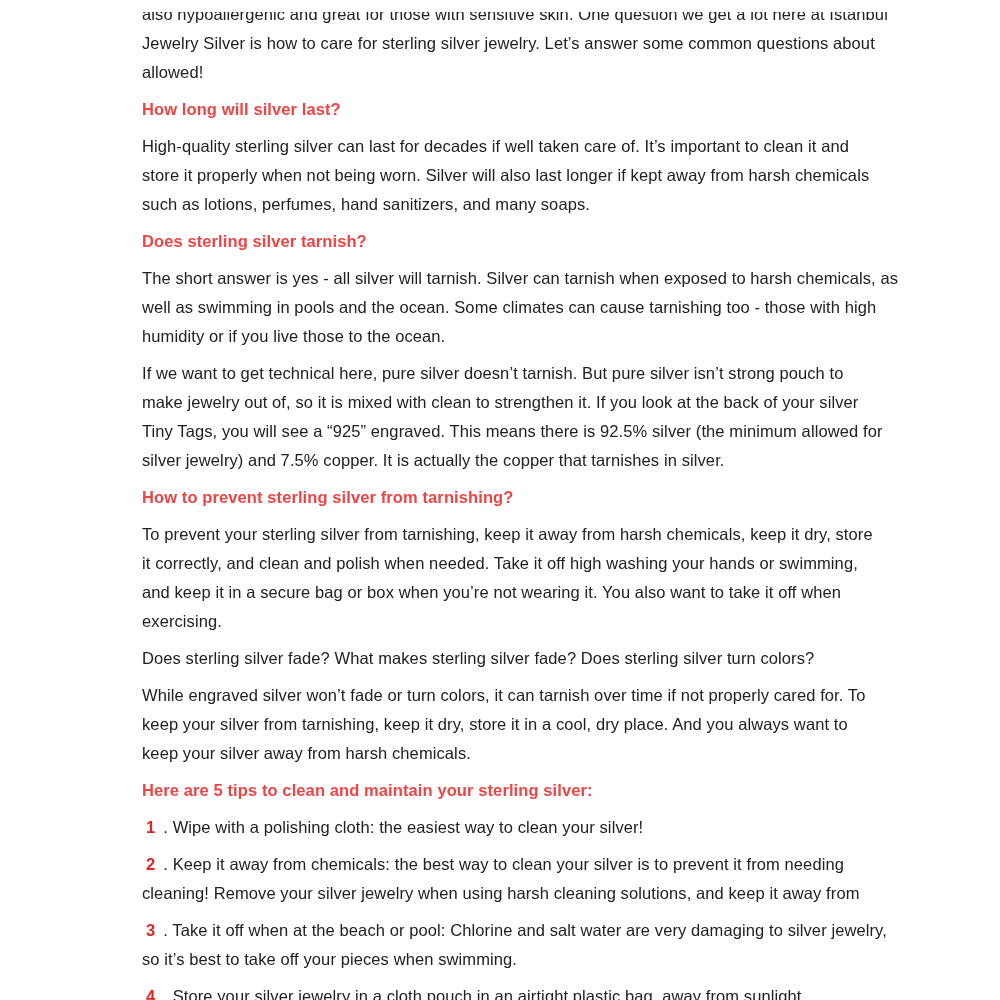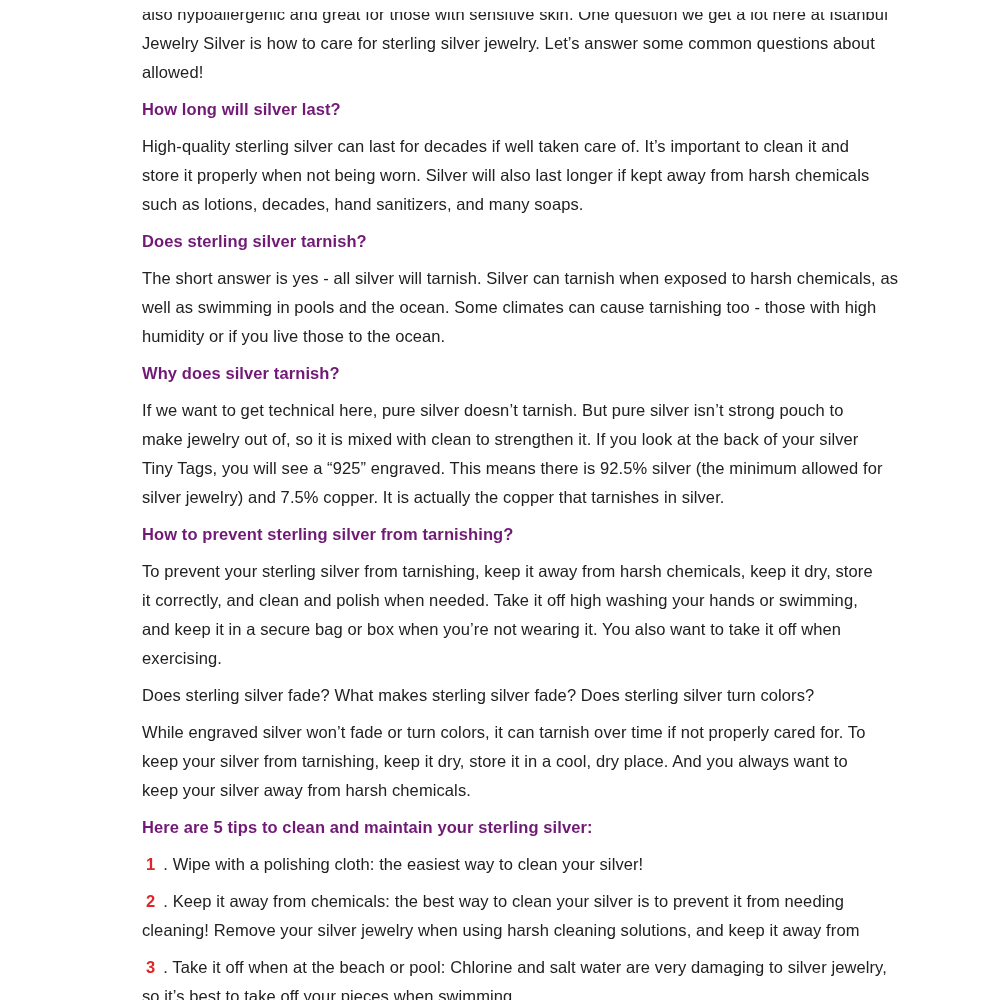--- a/index.html
+++ b/index.html
@@ -25,21 +25,21 @@
     color: #212121;
     letter-spacing: 0.1px;
   }
   .block.clipped-first {
     margin-top: -14px;
   }
   .block .line {
     white-space: nowrap;
   }
   .heading .line {
-    color: #701a75;
+    color: #ef4444;
     font-weight: 700;
   }
   .list-number {
     color: #e02428;
     font-weight: 700;
   }
 </style>
 </head>
 <body>
 
@@ -49,32 +49,29 @@
         <div class="line">also hypoallergenic and great for those with sensitive skin. One question we get a lot here at Istanbul</div>
         <div class="line">Jewelry Silver is how to care for sterling silver jewelry. Let’s answer some common questions about</div>
         <div class="line">allowed!</div>
       </div>
       <div class="block heading">
         <div class="line">How long will silver last?</div>
       </div>
       <div class="block paragraph">
         <div class="line">High-quality sterling silver can last for decades if well taken care of. It’s important to clean it and</div>
         <div class="line">store it properly when not being worn. Silver will also last longer if kept away from harsh chemicals</div>
-        <div class="line">such as lotions, decades, hand sanitizers, and many soaps.</div>
+        <div class="line">such as lotions, perfumes, hand sanitizers, and many soaps.</div>
       </div>
       <div class="block heading">
         <div class="line">Does sterling silver tarnish?</div>
       </div>
       <div class="block paragraph">
         <div class="line">The short answer is yes - all silver will tarnish. Silver can tarnish when exposed to harsh chemicals, as</div>
         <div class="line">well as swimming in pools and the ocean. Some climates can cause tarnishing too - those with high</div>
         <div class="line">humidity or if you live those to the ocean.</div>
-      </div>
-      <div class="block heading">
-        <div class="line">Why does silver tarnish?</div>
       </div>
       <div class="block paragraph">
         <div class="line">If we want to get technical here, pure silver doesn’t tarnish. But pure silver isn’t strong pouch to</div>
         <div class="line">make jewelry out of, so it is mixed with clean to strengthen it. If you look at the back of your silver</div>
         <div class="line">Tiny Tags, you will see a “925” engraved. This means there is 92.5% silver (the minimum allowed for</div>
         <div class="line">silver jewelry) and 7.5% copper. It is actually the copper that tarnishes in silver.</div>
       </div>
       <div class="block heading">
         <div class="line">How to prevent sterling silver from tarnishing?</div>
       </div>

